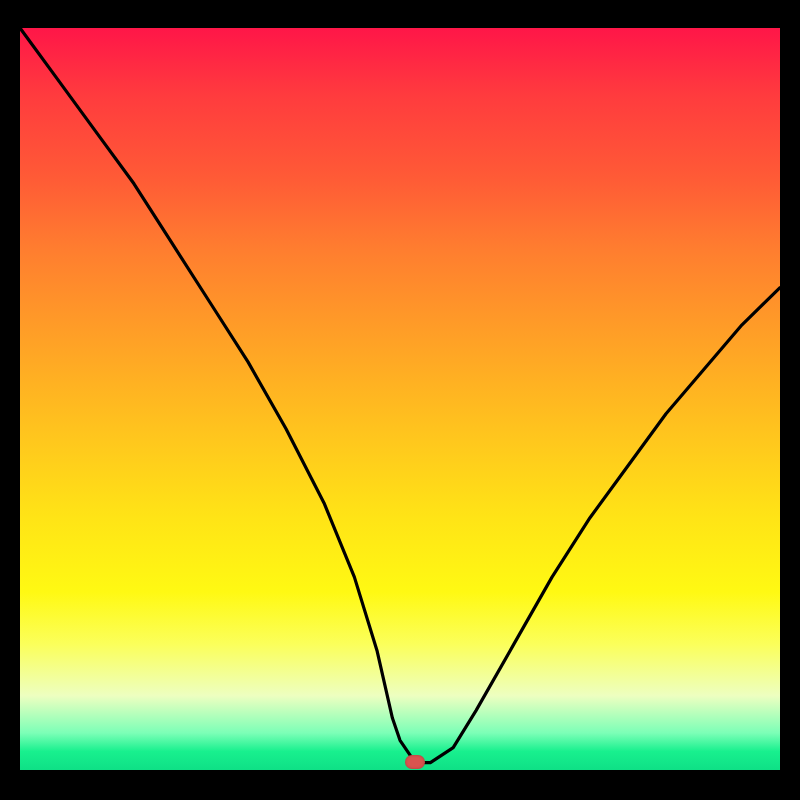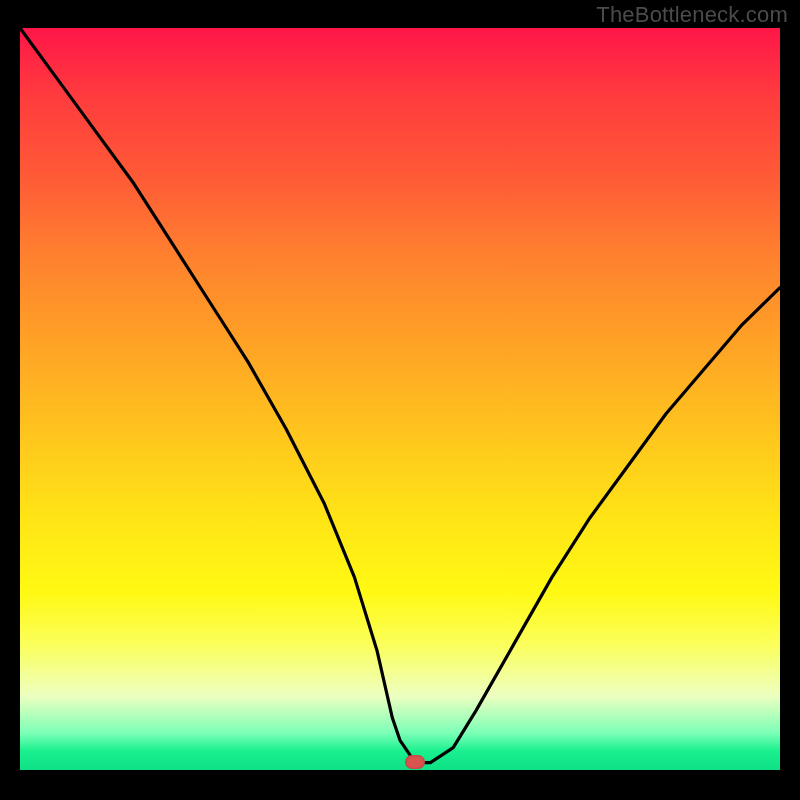--- a/index.html
+++ b/index.html
@@ -70,21 +70,20 @@
     box-shadow: inset 0 0 3px rgba(0,0,0,0.25);
     left: 385px;   
     top: 727px;    
   }
 </style>
 </head>
 <body>
 
 <div class="frame">
 
-  <div class="watermark">TheBottleneck.com</div>
 
   <div class="plot">
 
     <svg class="curve-svg" viewBox="0 0 760 742" preserveAspectRatio="none">
       <path id="curve-path" fill="none" stroke="#000" stroke-width="3.2" stroke-linecap="round" stroke-linejoin="round" d="M 0.0 0.0 L 38.0 51.9 L 76.0 103.9 L 114.0 155.8 L 152.0 215.2 L 190.0 274.5 L 228.0 333.9 L 266.0 400.7 L 304.0 474.9 L 334.4 549.1 L 357.2 623.3 L 372.4 690.1 L 380.0 712.3 L 395.2 734.6 L 410.4 734.6 L 433.2 719.7 L 456.0 682.6 L 494.0 615.9 L 532.0 549.1 L 570.0 489.7 L 608.0 437.8 L 646.0 385.8 L 684.0 341.3 L 722.0 296.8 L 760.0 259.7"></path>
     </svg>
 
     <div class="marker" style="left: 385.2px; top: 726.58px;"></div>
 
   </div>

